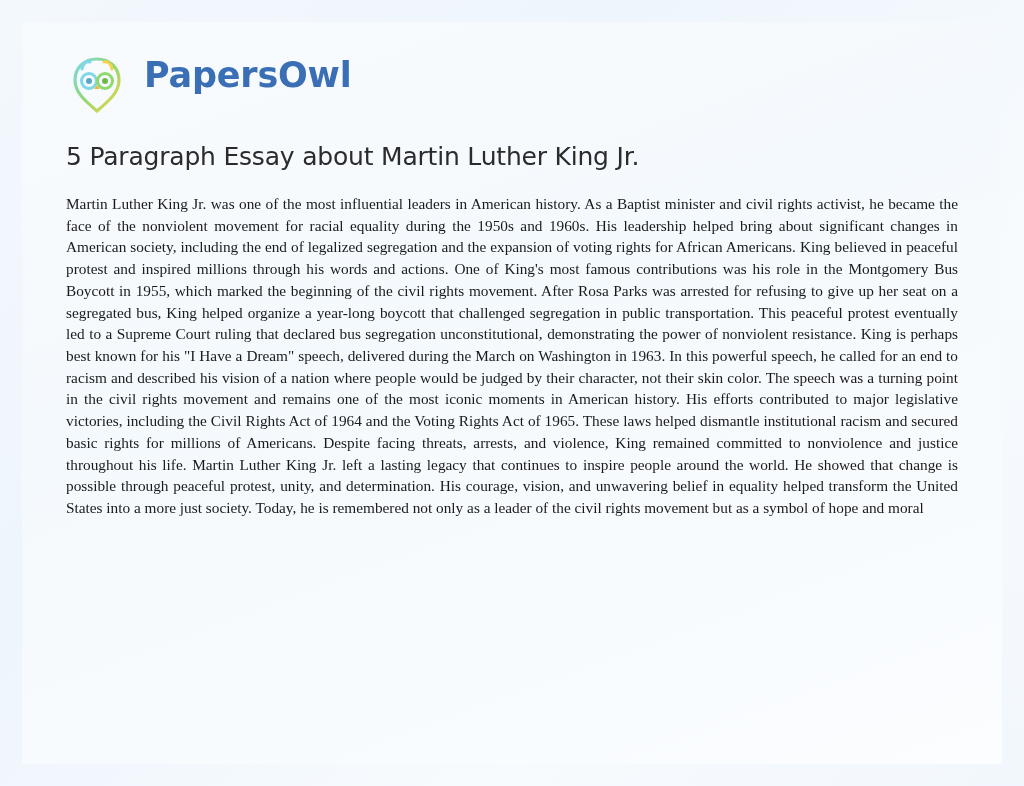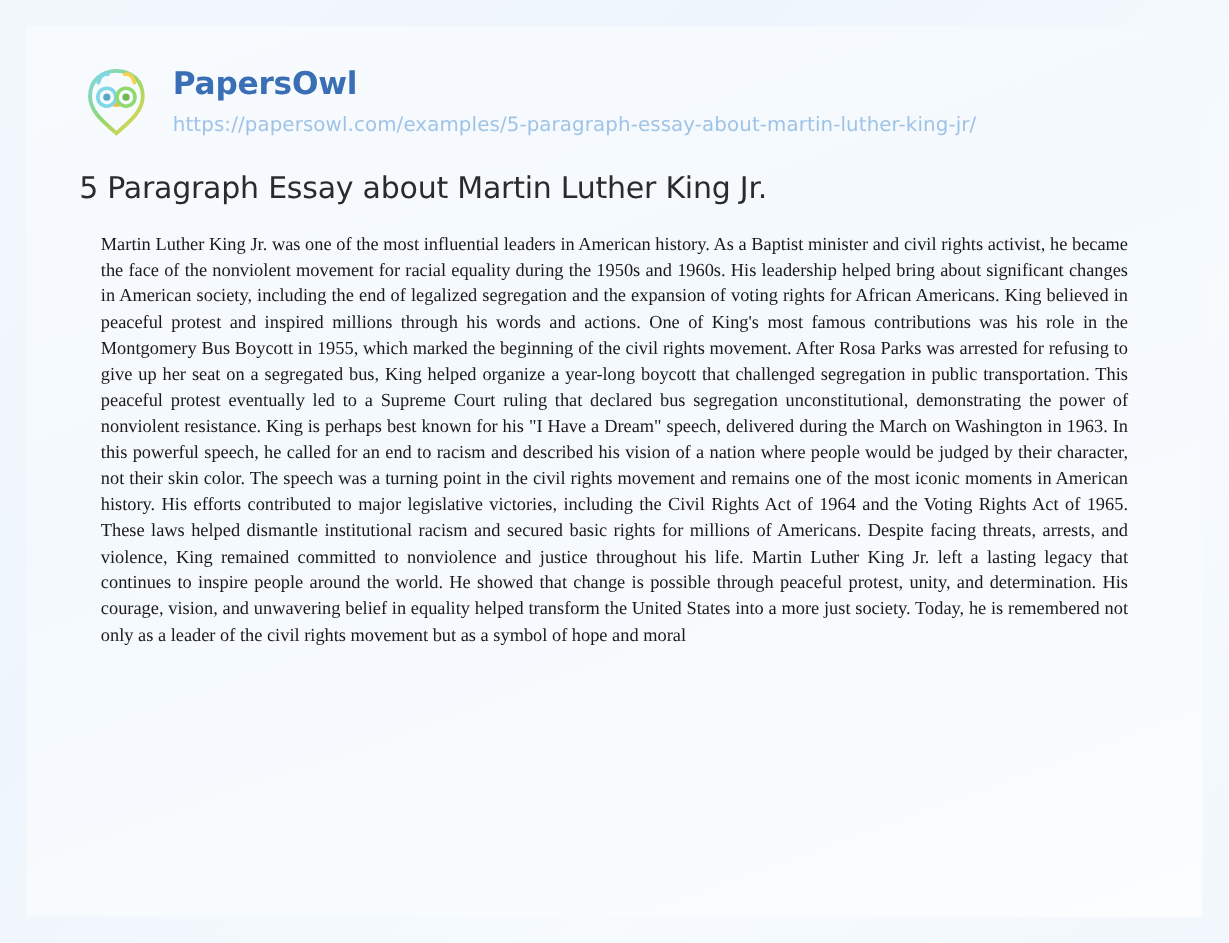--- a/index.html
+++ b/index.html
@@ -43,25 +43,26 @@
     margin-top: 4px;
   }
   .brand-block {
     display: flex;
     flex-direction: column;
     justify-content: center;
     padding-top: 6px;
   }
   .brand-name {
     font-family: "DejaVu Sans", sans-serif;
-    font-size: 26px;
+    font-size: 35px;
     font-weight: bold;
     color: #3a6fb5;
     letter-spacing: -0.2px;
     line-height: 1.1;
+    text-align: right;
   }
   .brand-url {
     font-family: "DejaVu Sans", sans-serif;
     font-size: 16.5px;
     color: #9fc3e6;
     margin-top: 9px;
     letter-spacing: 0.1px;
     word-break: break-all;
   }
   .doc-title {
@@ -72,21 +73,21 @@
     margin: 0 0 22px 0;
     letter-spacing: -0.2px;
   }
   .doc-body {
     font-family: "Liberation Serif", serif;
     font-size: 15.3px;
     line-height: 1.42;
     color: #1a1a1a;
     text-align: justify;
     text-justify: inter-word;
-    margin: 18px;
+    margin: 0;
   }
 </style>
 </head>
 <body>
 
 <div class="page">
   <div class="sheet">
 
     <div class="header">
       <div class="logo-mark">
@@ -103,21 +104,20 @@
           <path d="M46 15 C45 9 41 7 38 8" fill="none" stroke="#f6d24a" stroke-width="3" stroke-linecap="round"></path>
           <circle cx="23" cy="27" r="7.5" fill="none" stroke="#7fd7e8" stroke-width="3"></circle>
           <circle cx="39" cy="27" r="7.5" fill="none" stroke="#8fd96f" stroke-width="3"></circle>
           <circle cx="23" cy="27" r="3" fill="#5aa8c9"></circle>
           <circle cx="39" cy="27" r="3" fill="#6fb84f"></circle>
           <path d="M31 31 l-3 4 h6 z" fill="#f0b93c"></path>
         </svg>
       </div>
       <div class="brand-block">
         <div class="brand-name">PapersOwl</div>
-        <div class="brand-url">https://papersowl.com/examples/5-paragraph-essay-about-martin-luther-king-jr/</div>
       </div>
     </div>
 
     <h1 class="doc-title">5 Paragraph Essay about Martin Luther King Jr.</h1>
 
     <p class="doc-body">Martin Luther King Jr. was one of the most influential leaders in American history. As a Baptist minister and civil rights activist, he became the face of the nonviolent movement for racial equality during the 1950s and 1960s. His leadership helped bring about significant changes in American society, including the end of legalized segregation and the expansion of voting rights for African Americans. King believed in peaceful protest and inspired millions through his words and actions. One of King's most famous contributions was his role in the Montgomery Bus Boycott in 1955, which marked the beginning of the civil rights movement. After Rosa Parks was arrested for refusing to give up her seat on a segregated bus, King helped organize a year-long boycott that challenged segregation in public transportation. This peaceful protest eventually led to a Supreme Court ruling that declared bus segregation unconstitutional, demonstrating the power of nonviolent resistance. King is perhaps best known for his "I Have a Dream" speech, delivered during the March on Washington in 1963. In this powerful speech, he called for an end to racism and described his vision of a nation where people would be judged by their character, not their skin color. The speech was a turning point in the civil rights movement and remains one of the most iconic moments in American history. His efforts contributed to major legislative victories, including the Civil Rights Act of 1964 and the Voting Rights Act of 1965. These laws helped dismantle institutional racism and secured basic rights for millions of Americans. Despite facing threats, arrests, and violence, King remained committed to nonviolence and justice throughout his life. Martin Luther King Jr. left a lasting legacy that continues to inspire people around the world. He showed that change is possible through peaceful protest, unity, and determination. His courage, vision, and unwavering belief in equality helped transform the United States into a more just society. Today, he is remembered not only as a leader of the civil rights movement but as a symbol of hope and moral</p>
 
   </div>
 </div>
 

